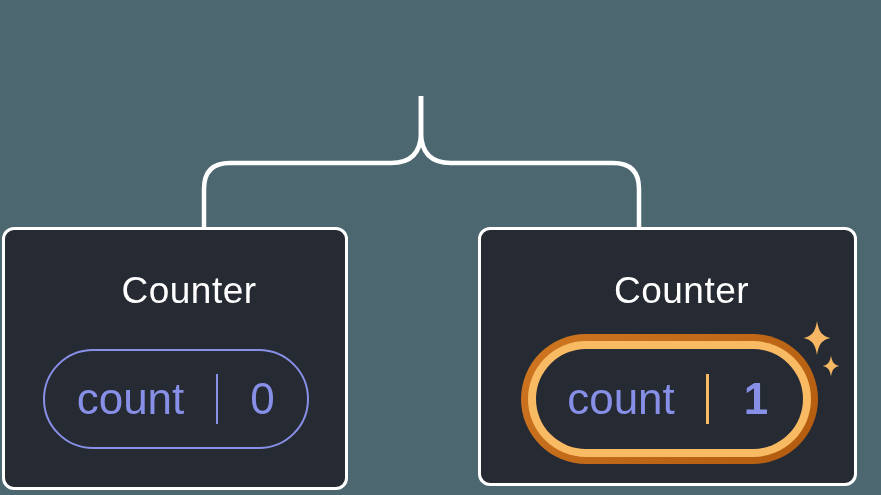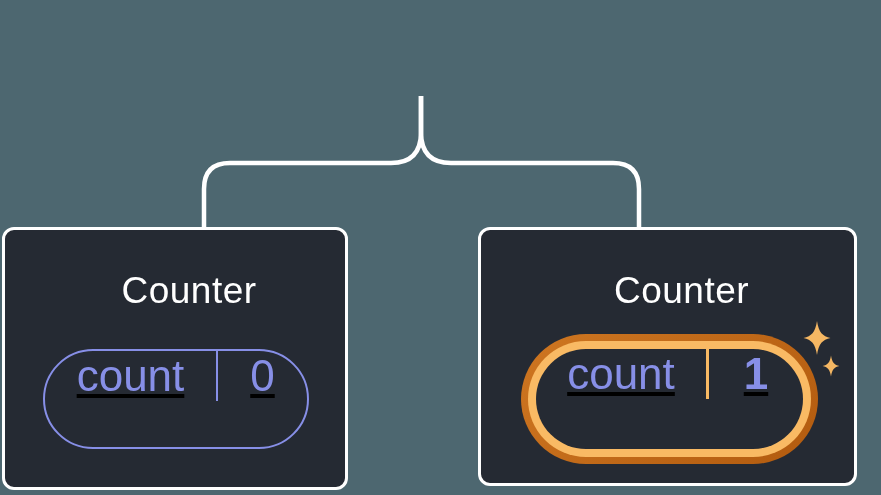--- a/index.html
+++ b/index.html
@@ -34,22 +34,22 @@
   }
   .card.left{left:2px;top:227px;width:346px;height:263px;}
   .card.right{left:478px;top:227px;width:379px;height:259px;}
 
   .card-title{
     margin-top:40px;text-align:center;color:var(--text);
     font-size:37px;font-weight:500;letter-spacing:.5px;
   }
 
   .pill{
-    display:flex;align-items:flex-start;width:266px;height:100px;
-    border:2px solid var(--purple);border-radius:50px;overflow:hidden;text-decoration:underline;
+    display:flex;align-items:center;width:266px;height:100px;
+    border:2px solid var(--purple);border-radius:50px;overflow:hidden;
   }
   .card.left .pill{position:absolute;left:38px;top:119px;}
   .pill-key{
     width:173px;display:flex;align-items:center;justify-content:center;
     color:var(--purple);font-size:44px;border-right:2px solid var(--purple);
   }
   .pill-val{
     flex:1;display:flex;align-items:center;justify-content:center;
     color:var(--purple);font-size:44px;
   }

